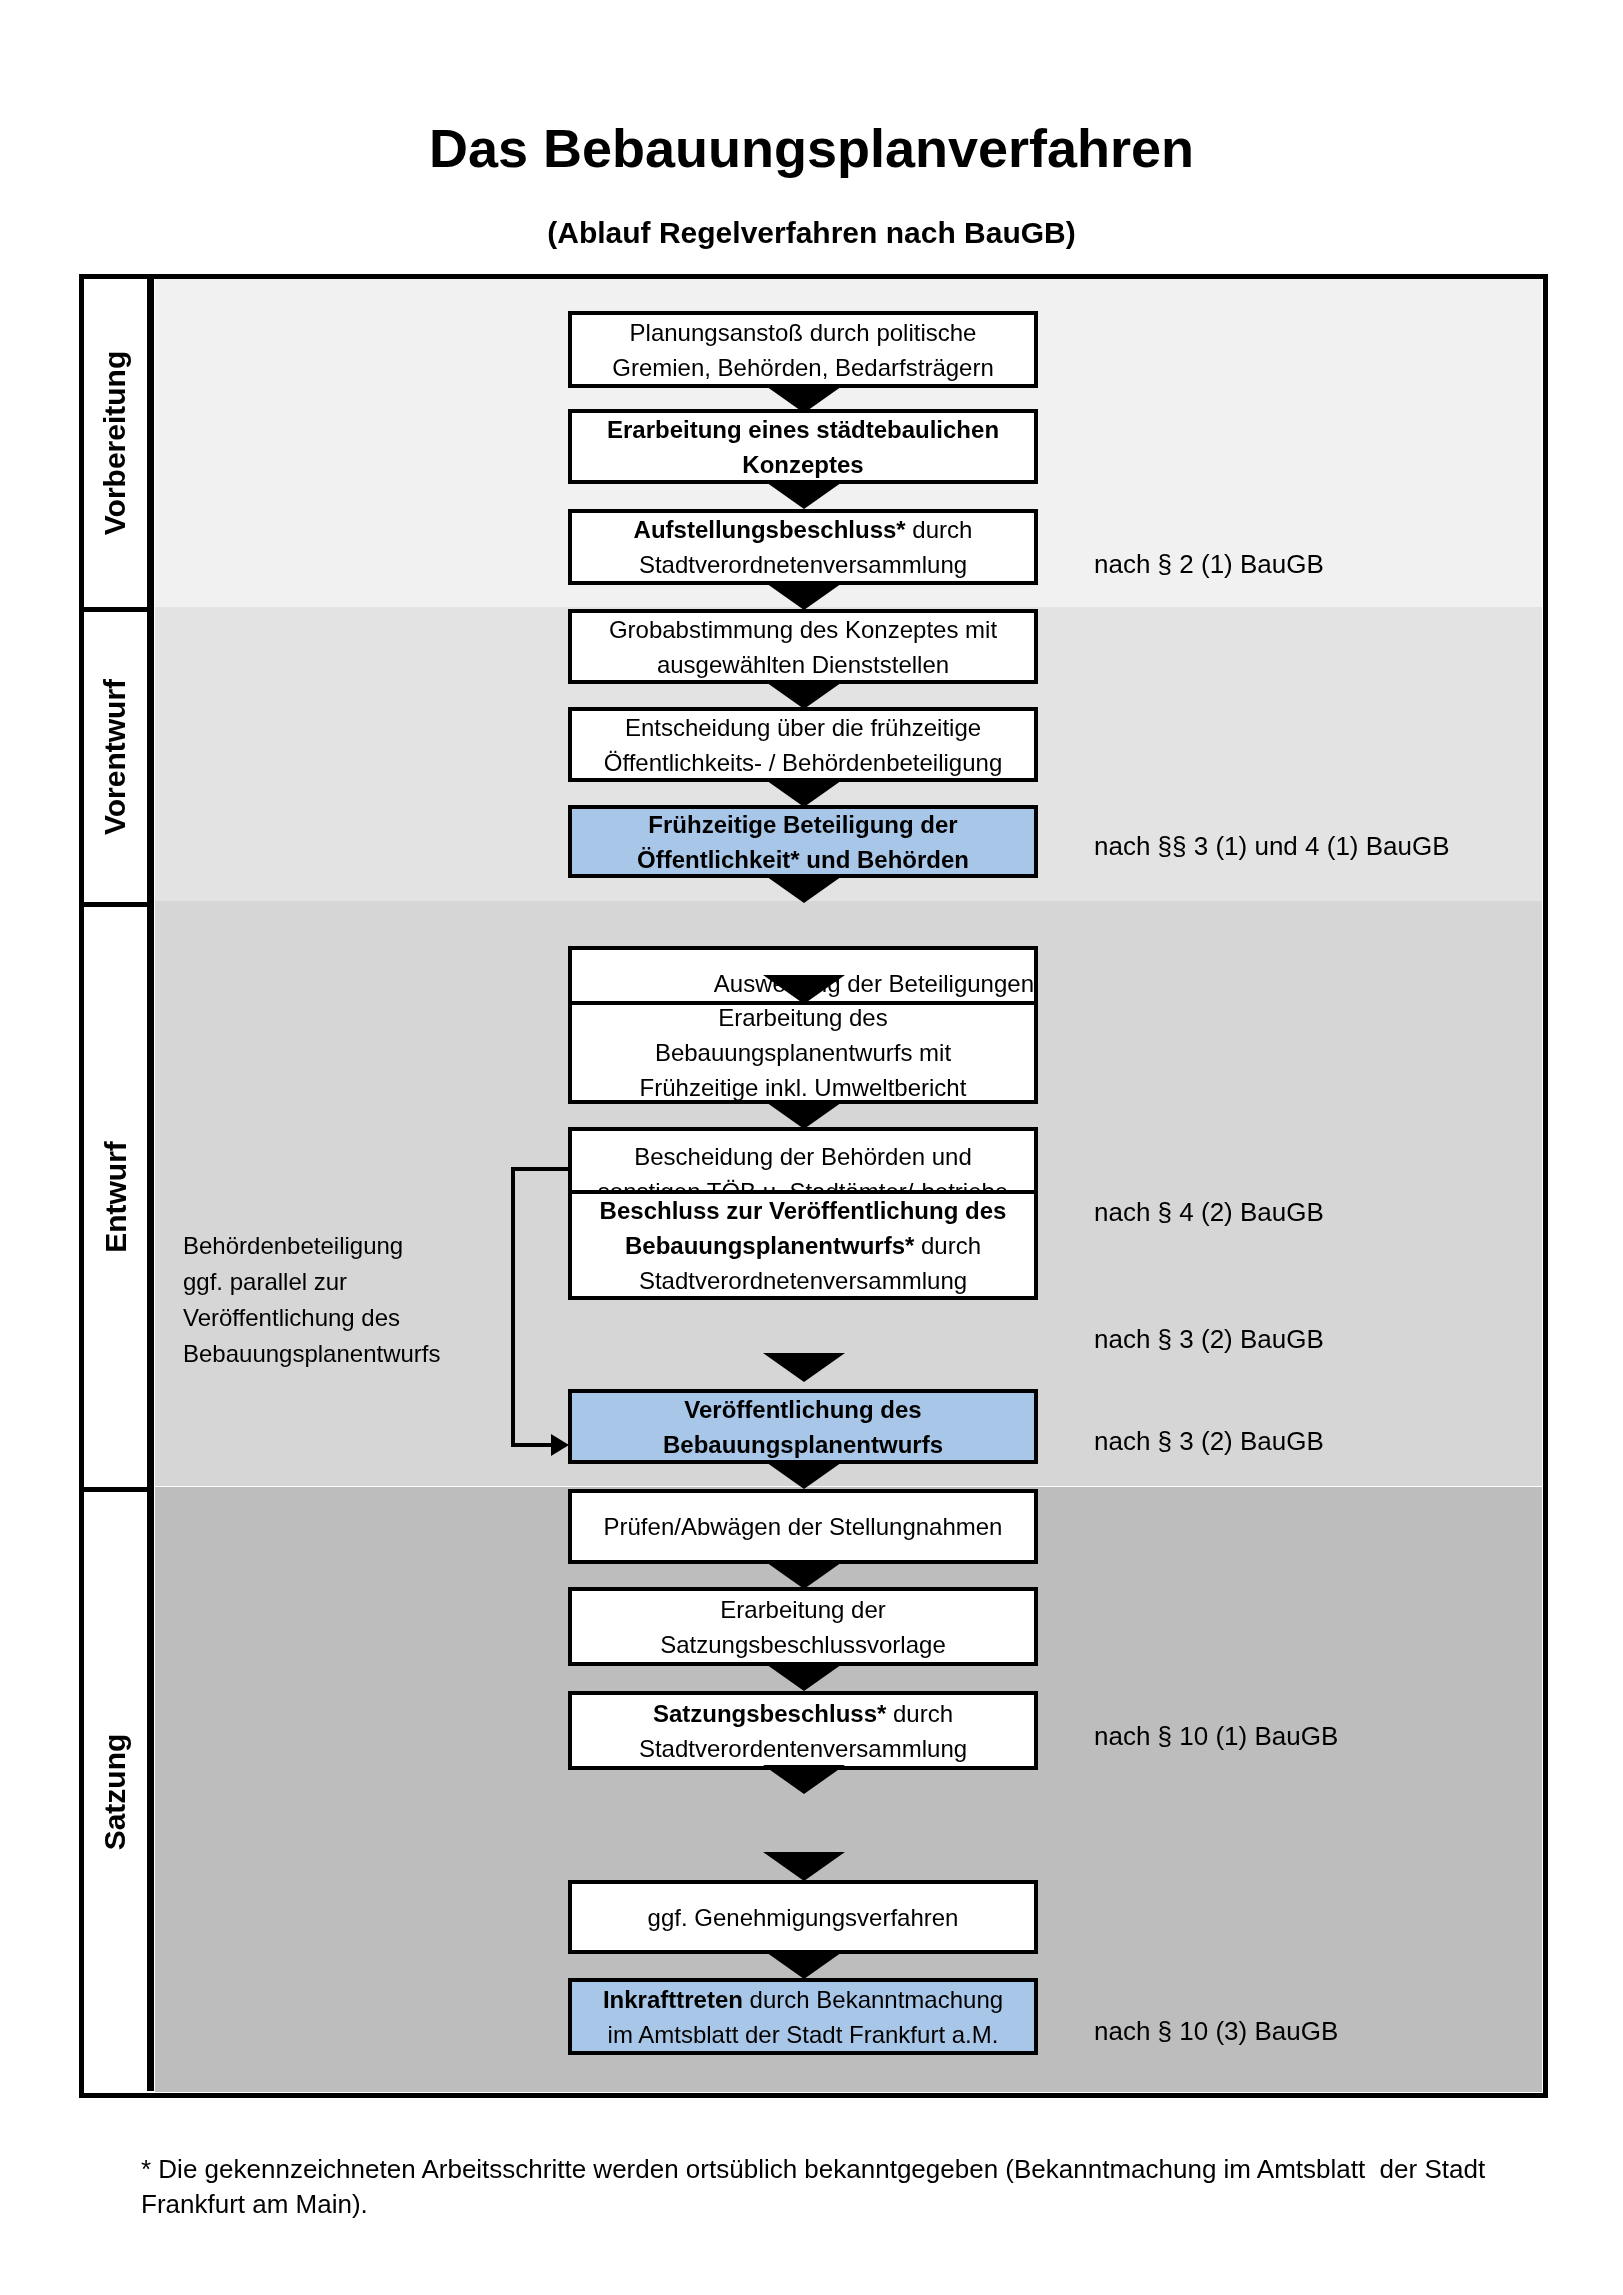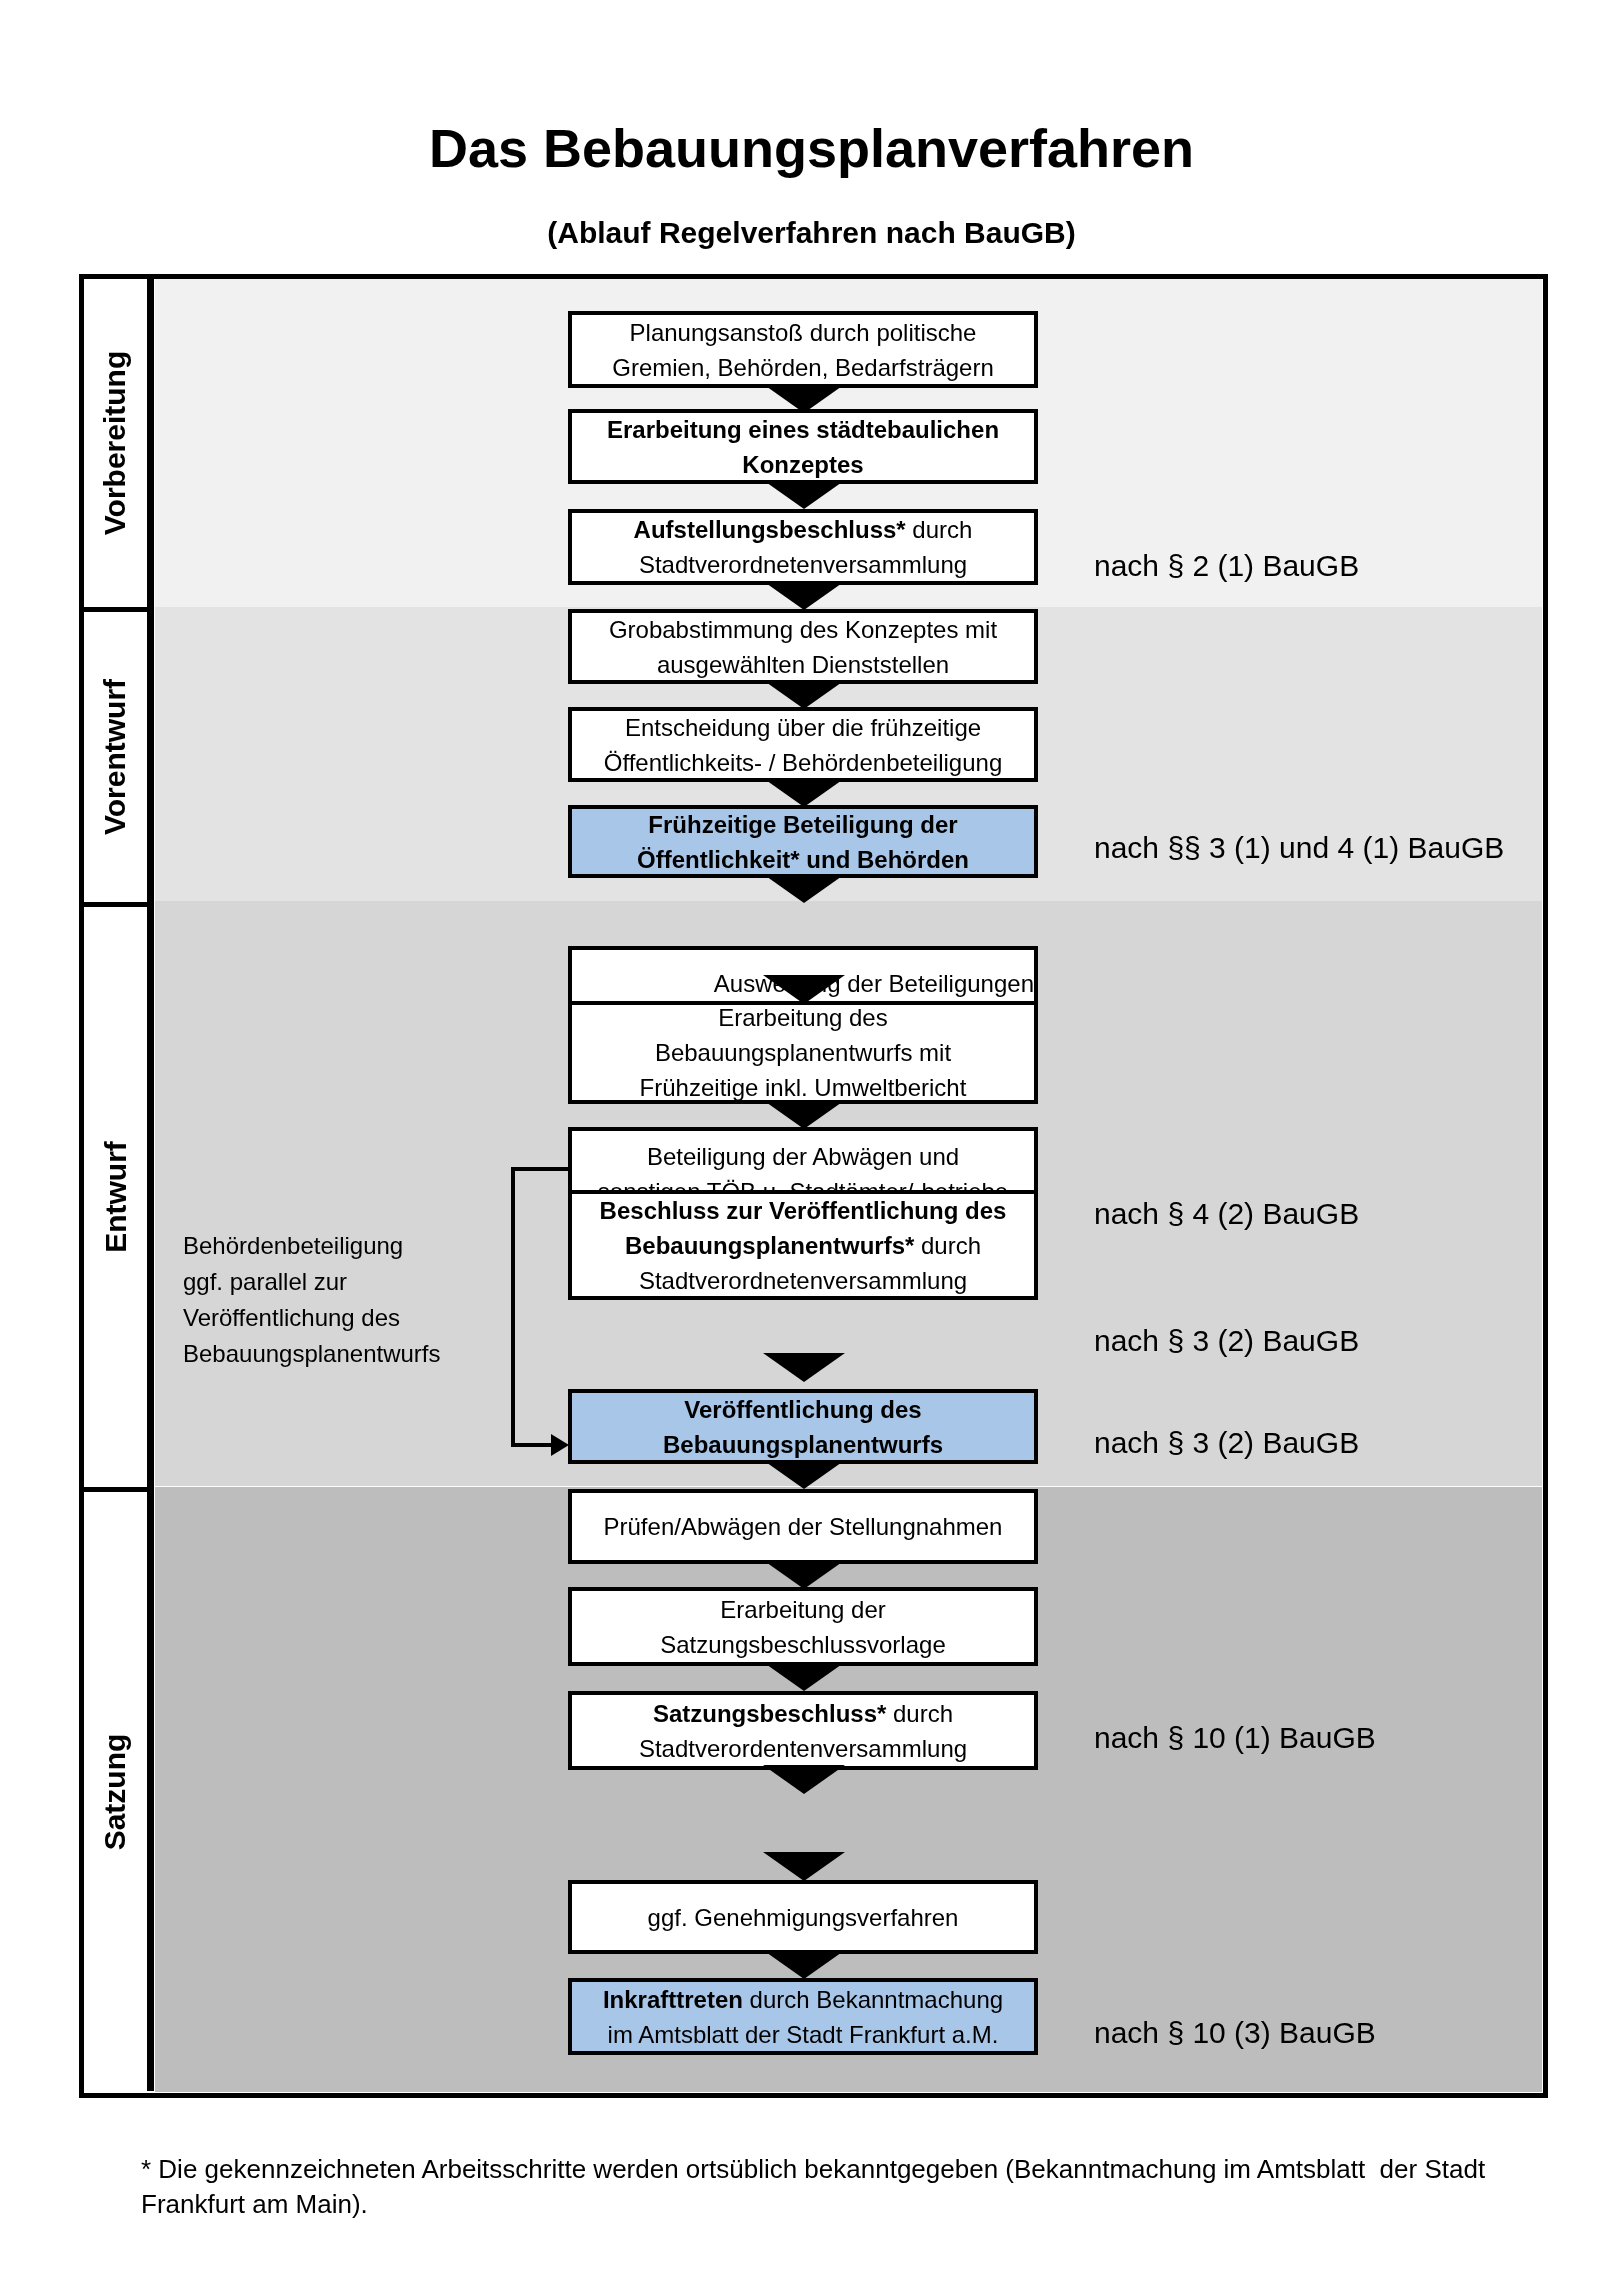--- a/index.html
+++ b/index.html
@@ -60,21 +60,21 @@
   
   .arrow{position:absolute;left:763px;width:0;height:0;
          border-left:41px solid transparent;border-right:41px solid transparent;
          border-top:29px solid #000;}
   .a1{top:384px;} .a2{top:480px;} .a3{top:581px;} .a4{top:680px;}
   .a5{top:778px;} .a6{top:874px;} .a7{top:975px;} .a8{top:1100px;}
   .a9{top:1217px;} .a10{top:1353px;} .a11{top:1460px;} .a12{top:1560px;}
   .a13{top:1662px;} .a14{top:1765px;} .a15{top:1852px;} .a16{top:1950px;}
 
   
-  .ref{position:absolute;left:1094px;font-size:30px;white-space:nowrap;}
+  .ref{position:absolute;left:1094px;font-size:26px;white-space:nowrap;}
   .r1{top:549px;} .r2{top:831px;} .r3{top:1197px;} .r4{top:1324px;}
   .r5{top:1426px;} .r6{top:1721px;} .r7{top:2016px;}
 
   
   .annotation{position:absolute;left:183px;top:1228px;width:314px;text-align:left;
               font-size:24px;line-height:36px;}
   .conn-v{position:absolute;left:511px;top:1167px;width:3.9px;height:280px;background:#000;}
   .conn-t{position:absolute;left:511px;top:1167px;width:58px;height:3.9px;background:#000;}
   .conn-b{position:absolute;left:511px;top:1443px;width:45px;height:3.9px;background:#000;}
   .conn-ah{position:absolute;left:551px;top:1434px;width:0;height:0;
@@ -155,21 +155,21 @@
   <div class="arrow a7"></div>
 
   <div class="box b8">
     <div>Erarbeitung des</div>
     <div>Bebauungsplanentwurfs mit</div>
     <div>Frühzeitige inkl. Umweltbericht</div>
   </div>
   <div class="arrow a8"></div>
 
   <div class="box b9">
-    <div>Beteiligung der Abwägen und</div>
+    <div>Bescheidung der Behörden und</div>
     <div>sonstigen TÖB u. Stadtämter/-betriebe</div>
   </div>
   <div class="arrow a9"></div>
 
   <div class="box b10">
     <div class="bold">Beschluss zur Veröffentlichung des</div>
     <div><span class="bold">Bebauungsplanentwurfs*</span><span> durch</span></div>
     <div>Stadtverordnetenversammlung</div>
   </div>
   <div class="arrow a10"></div>

